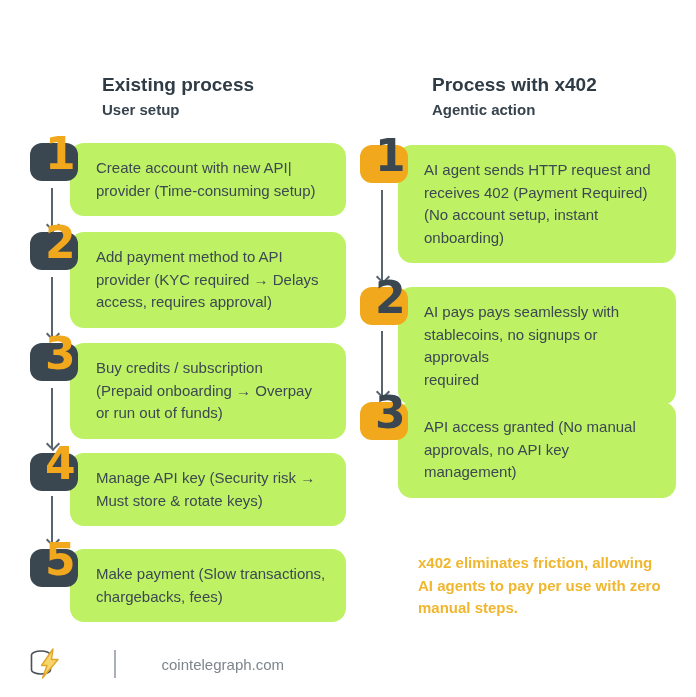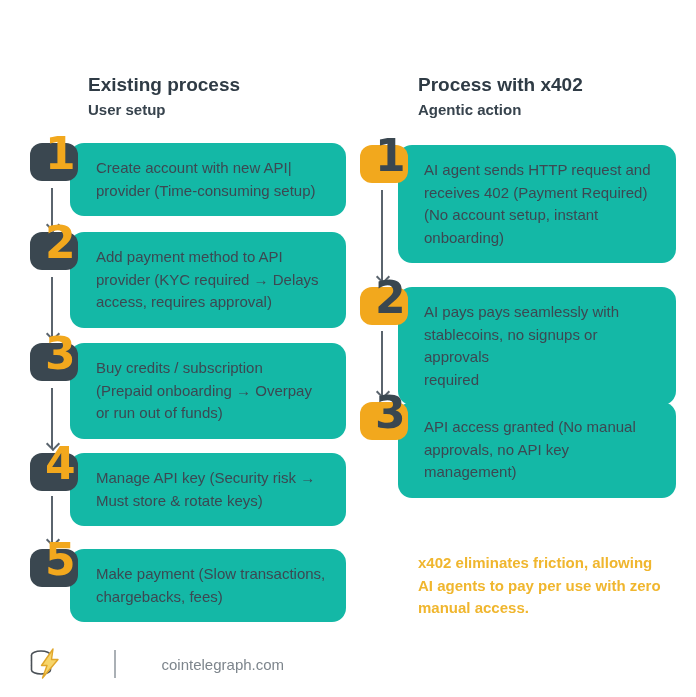--- a/index.html
+++ b/index.html
@@ -15,28 +15,28 @@
 
   .title{
     position:absolute;left:27px;top:24px;margin:0;
     font-size:25px;font-weight:700;color:#2f3b45;letter-spacing:-0.2px;
   }
 
   .col{position:absolute;top:0;height:100%;}
   .col-left{left:30px;width:316px;}
   .col-right{left:360px;width:316px;}
 
-  .col-header{position:absolute;left:58px;top:74px;}
+  .col-header{position:absolute;left:72px;top:74px;}
   .col-header .main{font-size:19px;font-weight:700;color:#2f3b45;line-height:1.2;}
   .col-header .sub{font-size:15px;font-weight:700;color:#37434d;margin-top:4px;}
 
   .step{position:absolute;left:0;right:0;}
   .step-box{
     margin-left:40px;
-    background:#14b8a6;
+    background:#bef264;
     border-radius:14px;
     padding:14px 18px 14px 26px;
     min-height:36px;
     position:relative;z-index:1;
   }
   .col-right .step-box{margin-left:38px;}
   .step-text{
     margin:0;font-size:15px;line-height:1.5;color:#3c4852;
     white-space:pre-line;
   }
@@ -177,21 +177,21 @@
         <p class="step-text">API access granted (No manual
 approvals, no API key management)</p>
       </div>
       <div class="badge badge-yellow">
         <span class="num">3</span>
       </div>
     </div>
 
     <p class="note">x402 eliminates friction, allowing
 AI agents to pay per use with zero
-manual access.</p>
+manual steps.</p>
   </div>
 
   <div class="footer">
     <span style="display:inline-block;width:40px;height:40px;">
       <svg width="40" height="40" viewBox="0 0 40 40">
         <g fill="#ffffff" stroke="#4a5056" stroke-width="1.6">
           <ellipse cx="15" cy="11" rx="9.5" ry="4"></ellipse>
           <path d="M5.5 11 v5 a9.5 4 0 0 0 19 0 v-5"></path>
           <path d="M5.5 16 v5 a9.5 4 0 0 0 19 0 v-5"></path>
           <path d="M5.5 21 v5 a9.5 4 0 0 0 19 0 v-5"></path>

